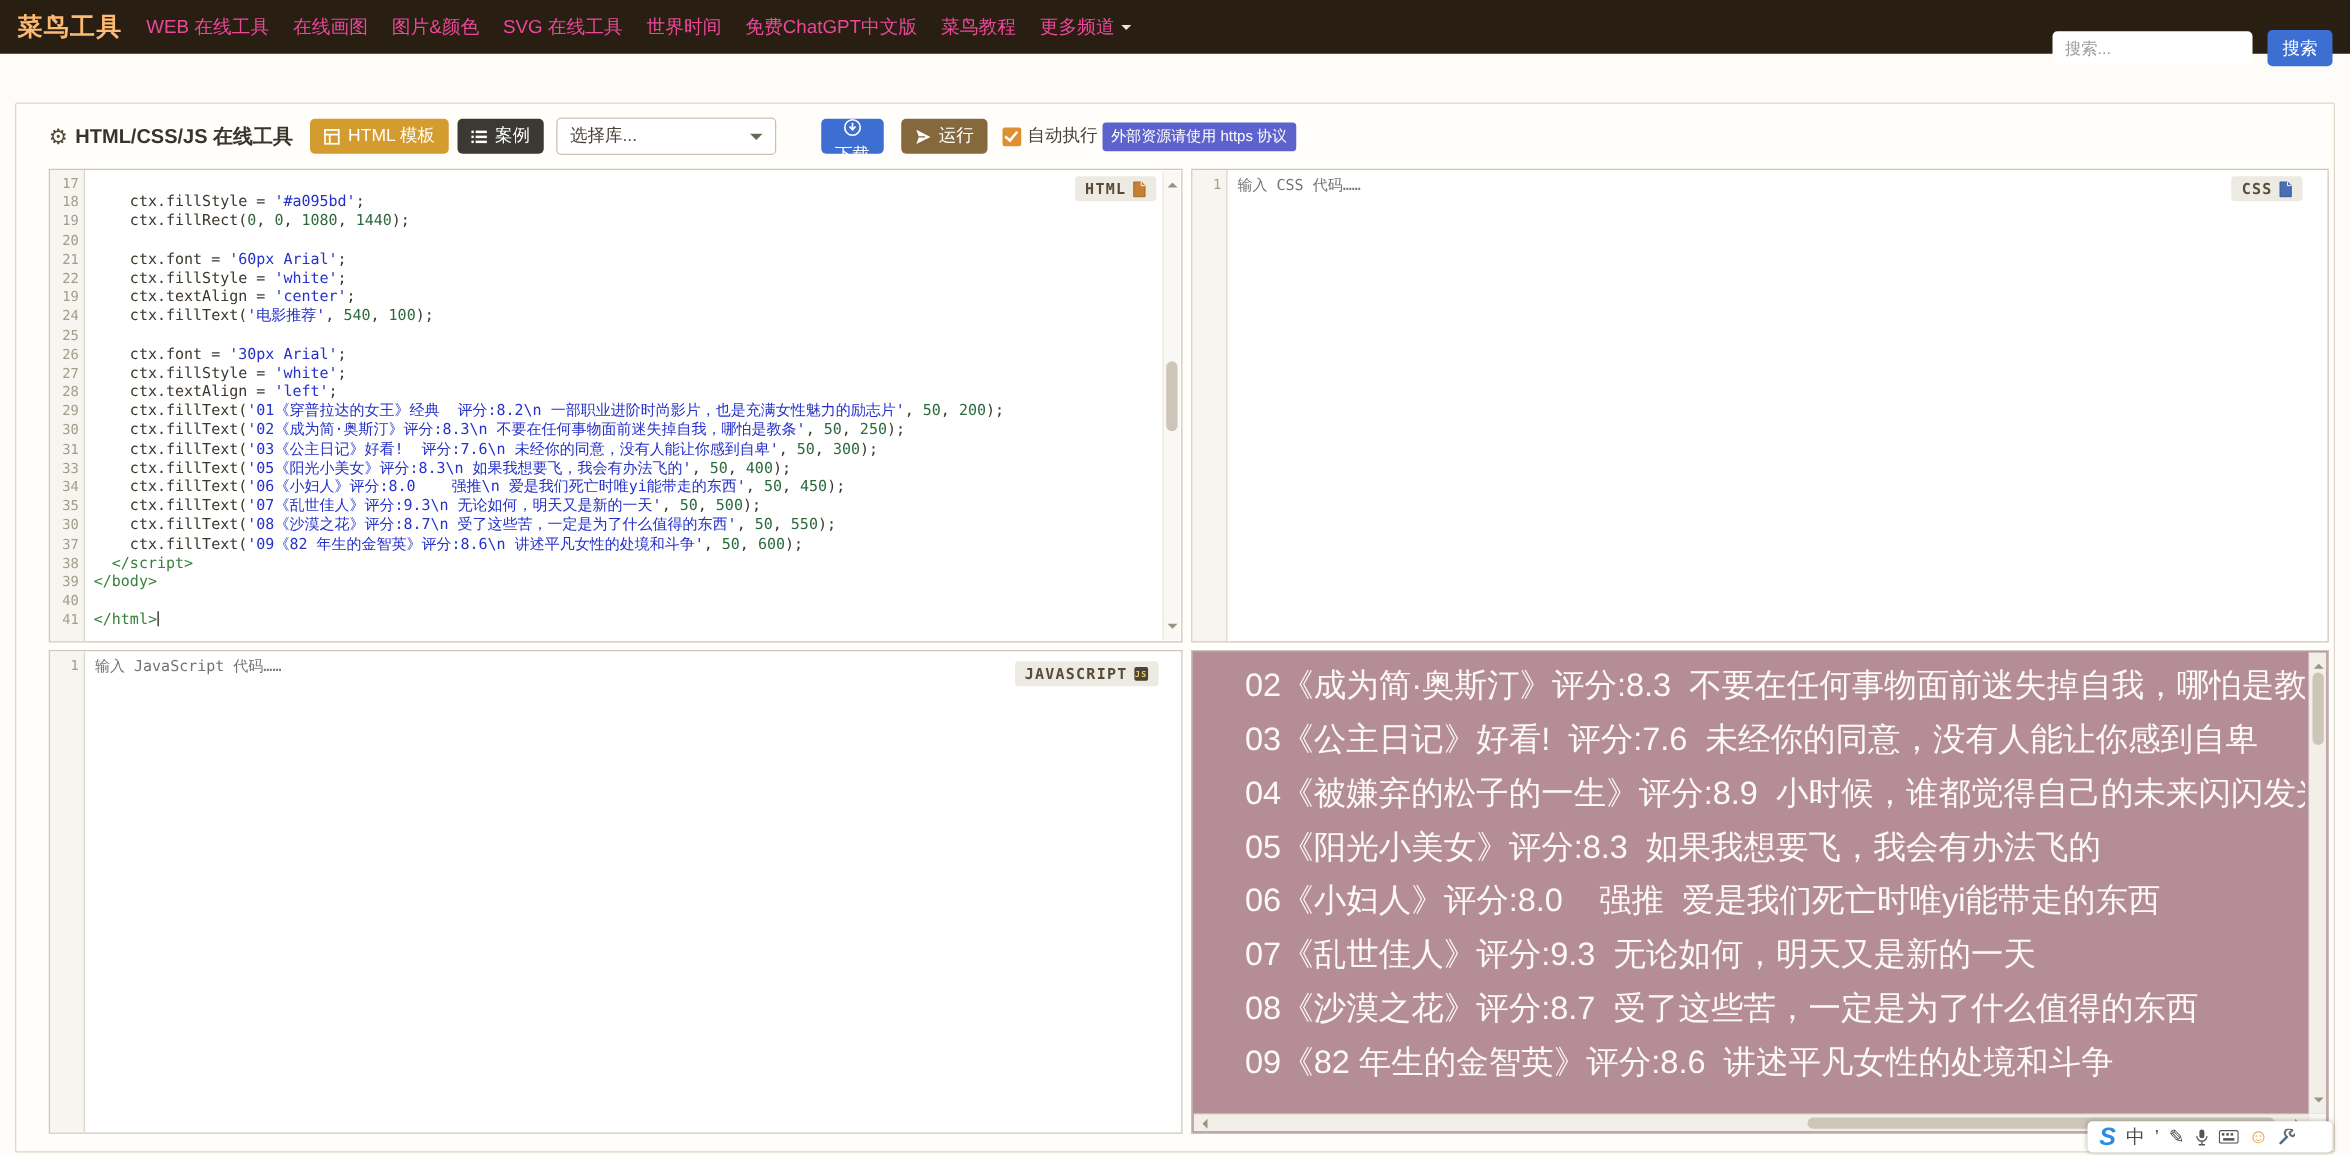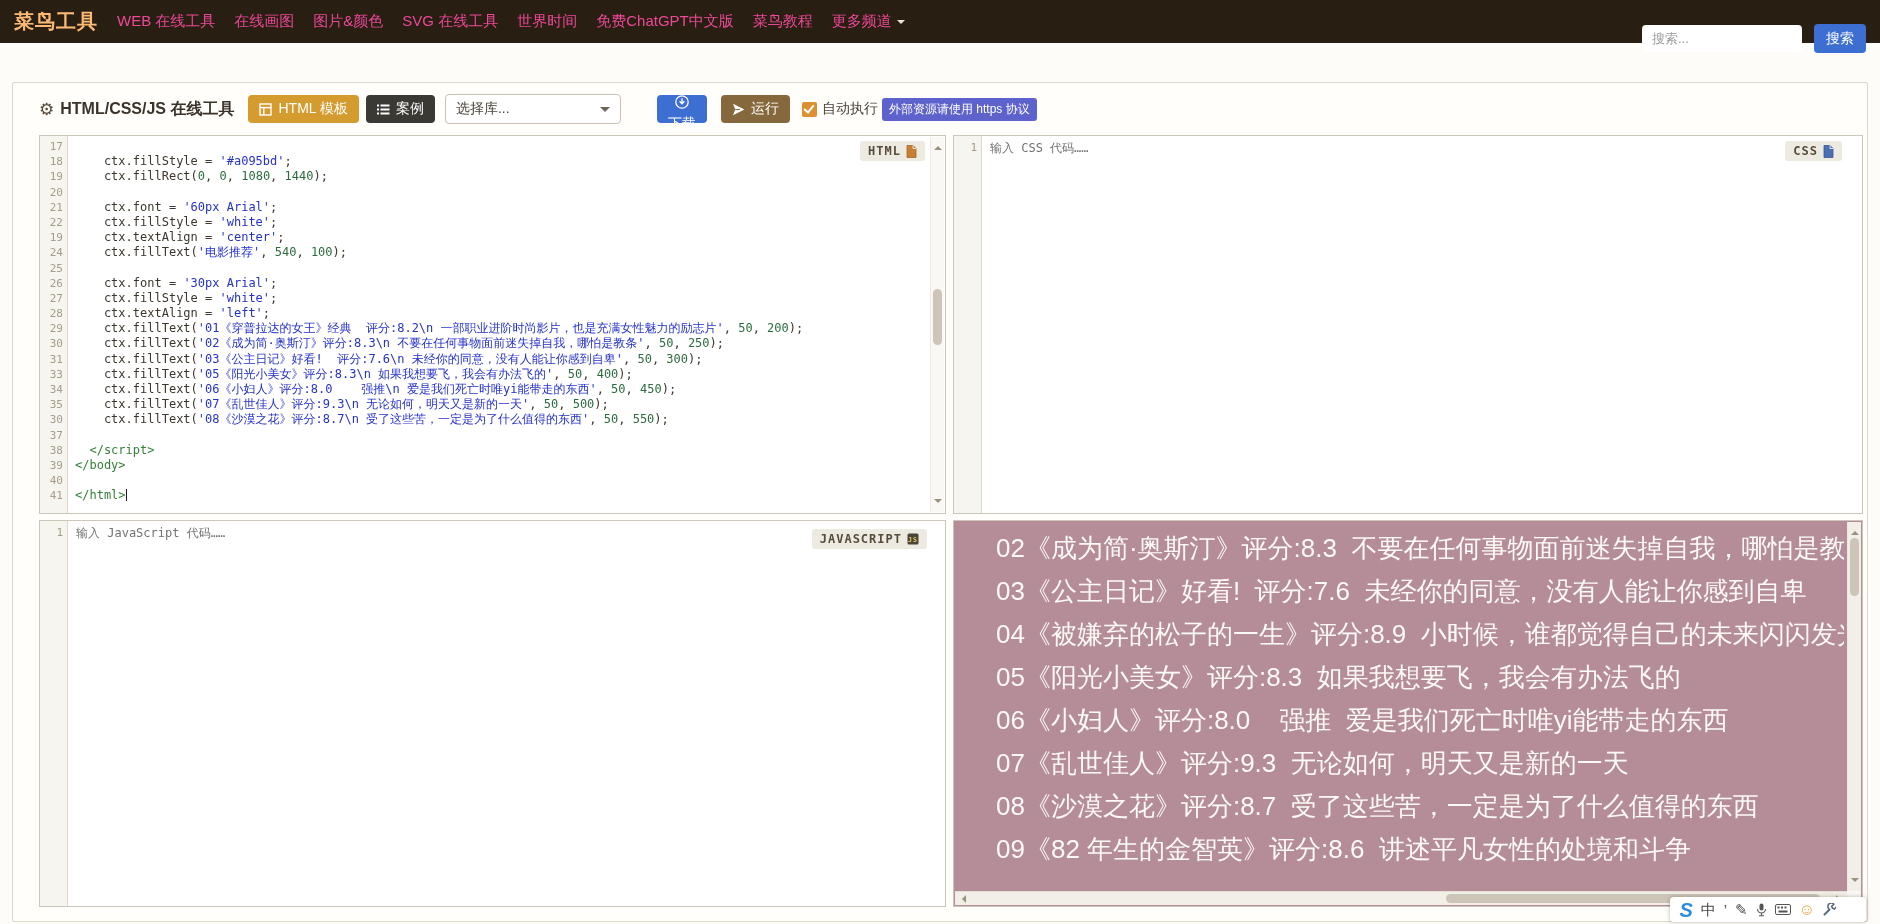--- a/index.html
+++ b/index.html
@@ -250,20 +250,21 @@
         <div class="cm-line">
           <span class="cm-gutter-num">35</span>
           <span class="cm-code"><span class="tk-p">    ctx.fillText(</span><span class="tk-s">'07《乱世佳人》评分:9.3\n 无论如何，明天又是新的一天'</span><span class="tk-p">, </span><span class="tk-n">50</span><span class="tk-p">, </span><span class="tk-n">500</span><span class="tk-p">);</span></span>
         </div>
         <div class="cm-line">
           <span class="cm-gutter-num">30</span>
           <span class="cm-code"><span class="tk-p">    ctx.fillText(</span><span class="tk-s">'08《沙漠之花》评分:8.7\n 受了这些苦，一定是为了什么值得的东西'</span><span class="tk-p">, </span><span class="tk-n">50</span><span class="tk-p">, </span><span class="tk-n">550</span><span class="tk-p">);</span></span>
         </div>
         <div class="cm-line">
           <span class="cm-gutter-num">37</span>
+          <span class="cm-code"><span class="tk-p">    ctx.fillText(</span><span class="tk-s">'09《82 年生的金智英》评分:8.6\n 讲述平凡女性的处境和斗争'</span><span class="tk-p">, </span><span class="tk-n">50</span><span class="tk-p">, </span><span class="tk-n">600</span><span class="tk-p">);</span></span>
         </div>
         <div class="cm-line">
           <span class="cm-gutter-num">38</span>
           <span class="cm-code"><span class="tk-t">  &lt;/script&gt;</span></span>
         </div>
         <div class="cm-line">
           <span class="cm-gutter-num">39</span>
           <span class="cm-code"><span class="tk-t">&lt;/body&gt;</span></span>
         </div>
         <div class="cm-line">

